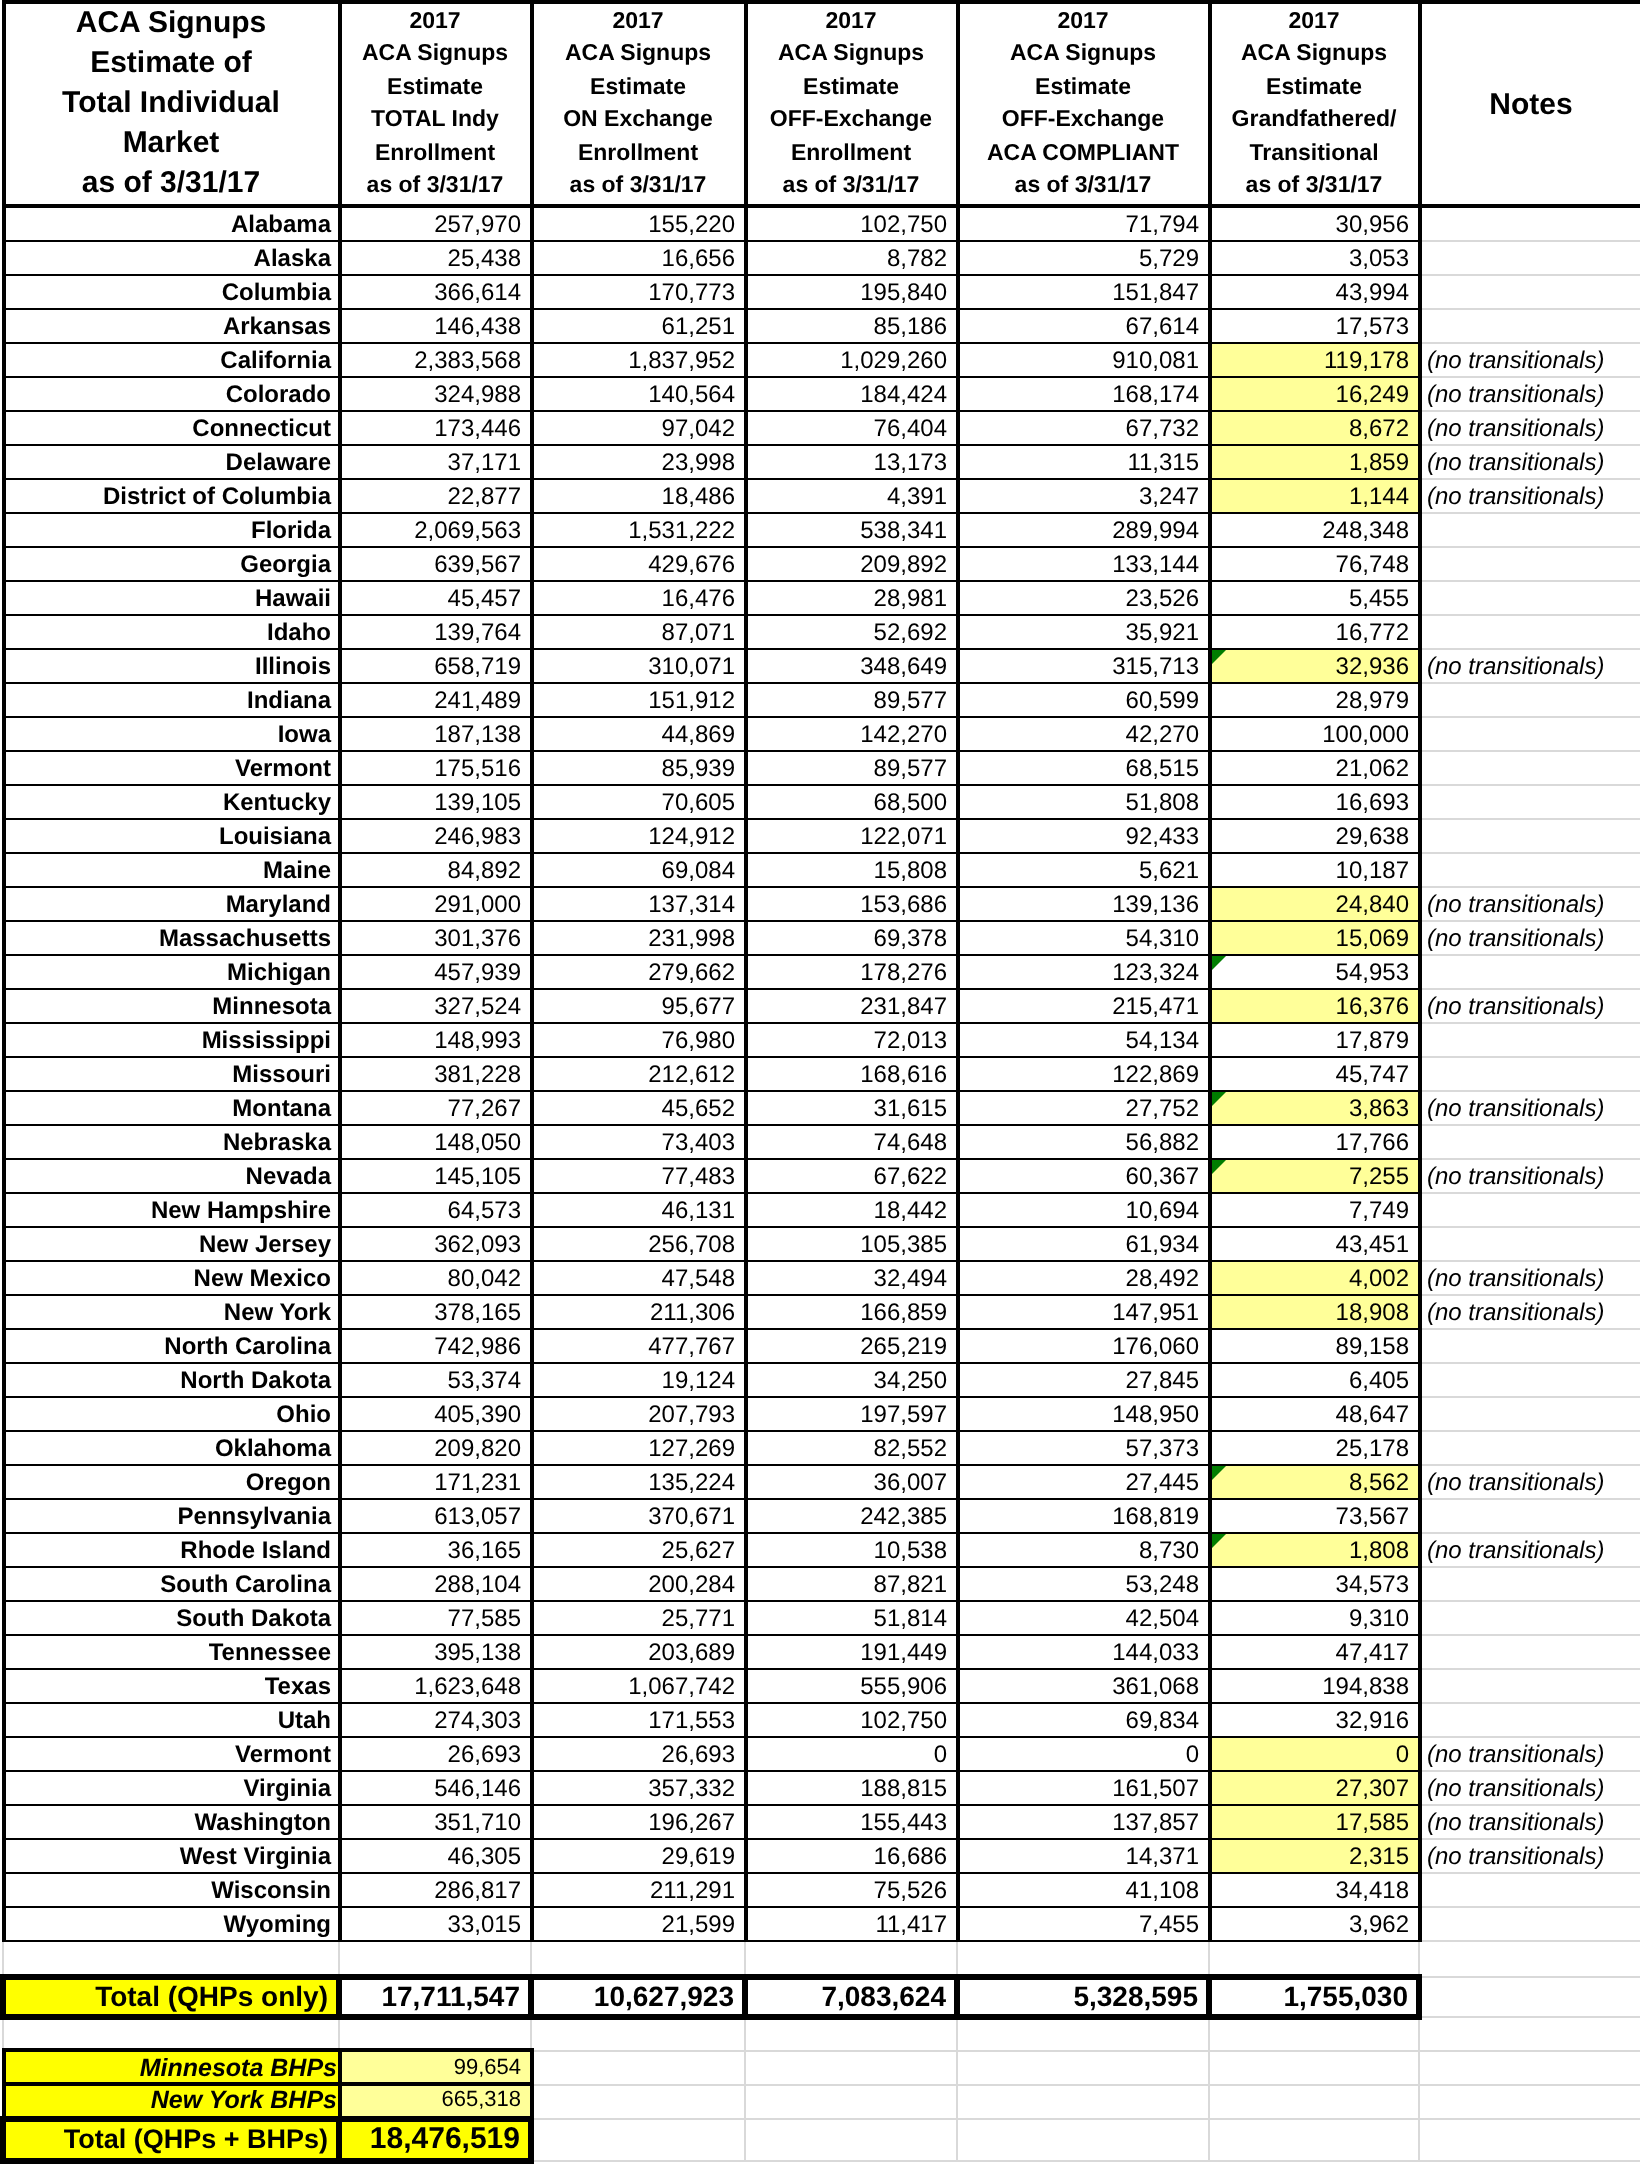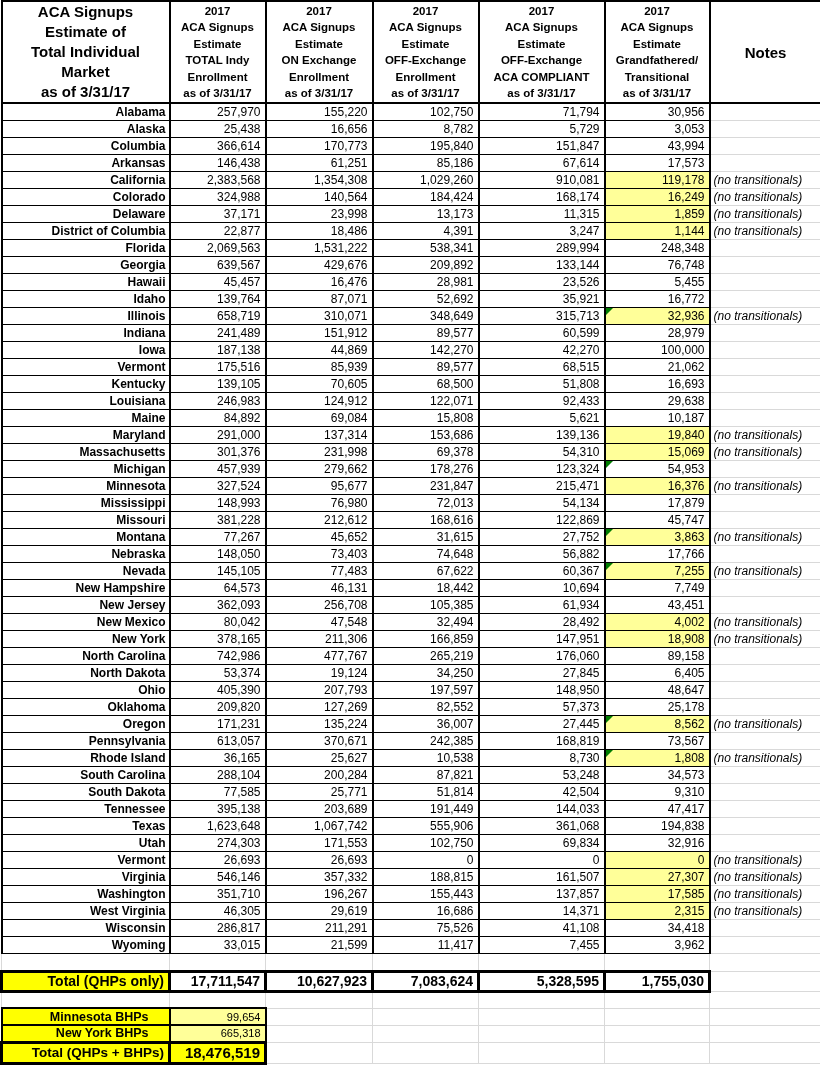--- a/index.html
+++ b/index.html
@@ -59,21 +59,21 @@
     background:var(--ty);font-weight:bold;font-size:14px;text-align:right;
     padding:0 4px 0 0;border:3px solid #000;vertical-align:middle;margin-top:30px;
   }
   td.tval{
     font-weight:bold;font-size:14px;text-align:right;padding:0 4px 0 0;
     border:3px solid #000;vertical-align:middle;
   }
   tr.bhp{height:17px;}
   th.blabel{
     background:var(--ty);font-weight:bold;font-size:12.5px;text-align:right;
-    padding:0 20px 0 0;border:2px solid #000;vertical-align:middle;
+    padding:0 0 0 0;border:2px solid #000;vertical-align:middle;font-style:italic;
   }
   td.bval{
     background:var(--hl);font-size:11px;text-align:right;padding:0 4px 0 0;
     border:2px solid #000;vertical-align:middle;
   }
   tr.gtotal{height:21px;}
   th.glabel{
     background:var(--ty);font-weight:bold;font-size:13.5px;text-align:right;
     padding:0 4px 0 0;border:3px solid #000;vertical-align:middle;
   }
@@ -169,36 +169,45 @@
         <td class="num">146,438</td>
         <td class="num">61,251</td>
         <td class="num">85,186</td>
         <td class="num">67,614</td>
         <td class="num">17,573</td>
         <td class="note"></td>
       </tr>
       <tr>
         <th class="state">California</th>
         <td class="num">2,383,568</td>
-        <td class="num">1,354,308</td>
+        <td class="num">1,837,952</td>
         <td class="num">1,029,260</td>
         <td class="num">910,081</td>
         <td class="num hl">119,178</td>
         <td class="note">(no transitionals)</td>
       </tr>
       <tr>
         <th class="state">Colorado</th>
         <td class="num">324,988</td>
         <td class="num">140,564</td>
         <td class="num">184,424</td>
         <td class="num">168,174</td>
         <td class="num hl">16,249</td>
         <td class="note">(no transitionals)</td>
       </tr>
       <tr>
+        <th class="state">Connecticut</th>
+        <td class="num">173,446</td>
+        <td class="num">97,042</td>
+        <td class="num">76,404</td>
+        <td class="num">67,732</td>
+        <td class="num hl">8,672</td>
+        <td class="note">(no transitionals)</td>
+      </tr>
+      <tr>
         <th class="state">Delaware</th>
         <td class="num">37,171</td>
         <td class="num">23,998</td>
         <td class="num">13,173</td>
         <td class="num">11,315</td>
         <td class="num hl">1,859</td>
         <td class="note">(no transitionals)</td>
       </tr>
       <tr>
         <th class="state">District of Columbia</th>
@@ -307,21 +316,21 @@
         <td class="num">5,621</td>
         <td class="num">10,187</td>
         <td class="note"></td>
       </tr>
       <tr>
         <th class="state">Maryland</th>
         <td class="num">291,000</td>
         <td class="num">137,314</td>
         <td class="num">153,686</td>
         <td class="num">139,136</td>
-        <td class="num hl">19,840</td>
+        <td class="num hl">24,840</td>
         <td class="note">(no transitionals)</td>
       </tr>
       <tr>
         <th class="state">Massachusetts</th>
         <td class="num">301,376</td>
         <td class="num">231,998</td>
         <td class="num">69,378</td>
         <td class="num">54,310</td>
         <td class="num hl">15,069</td>
         <td class="note">(no transitionals)</td>

